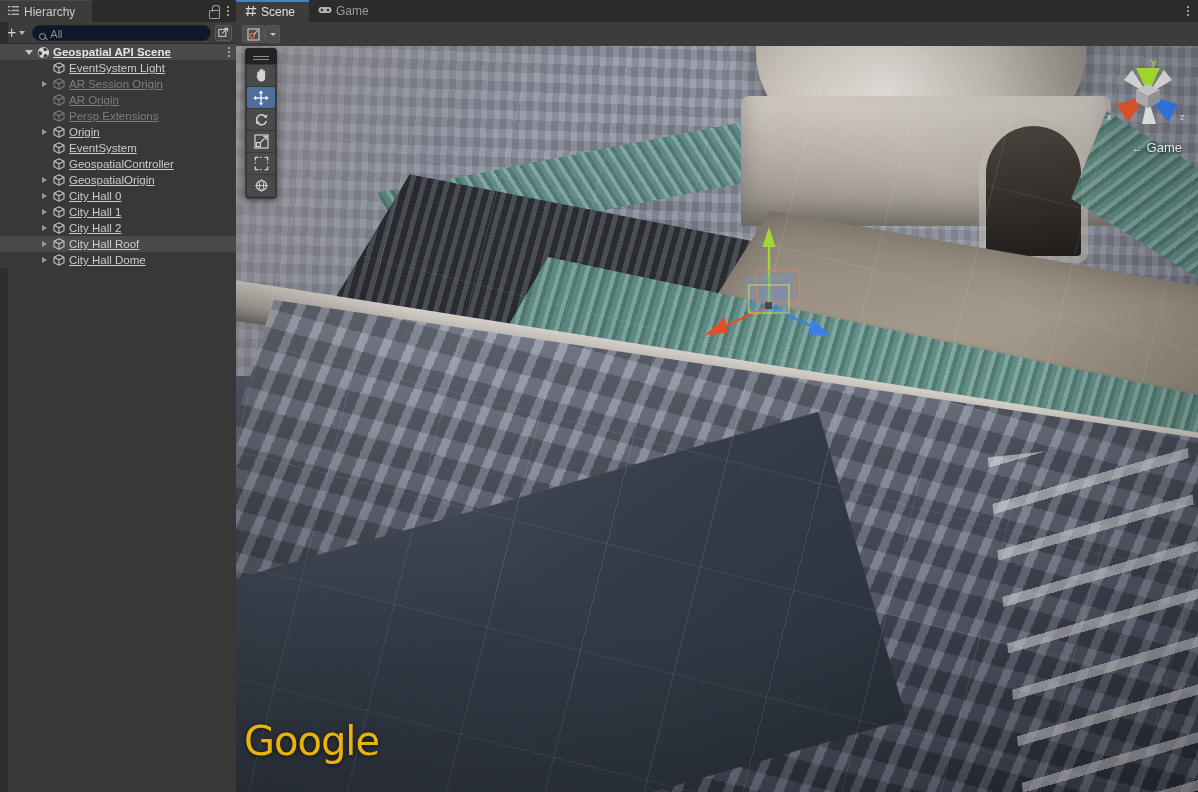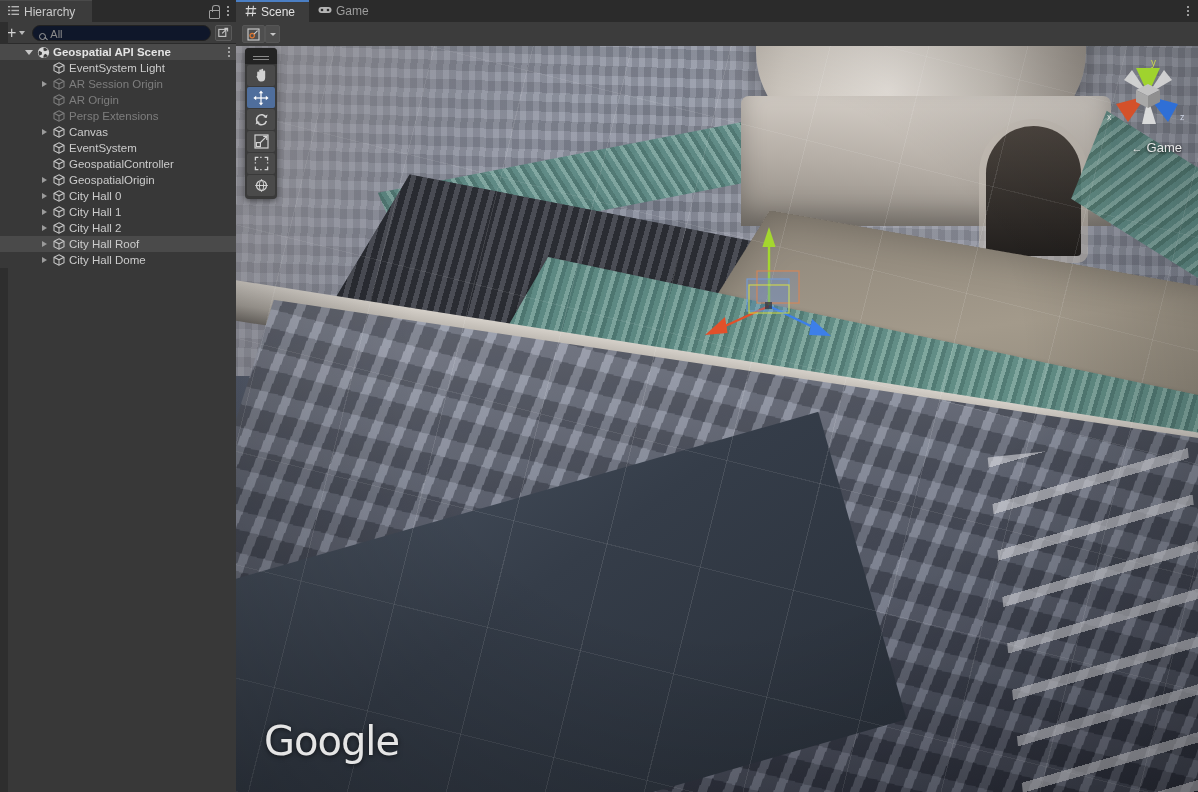--- a/index.html
+++ b/index.html
@@ -93,21 +93,21 @@
   }
   .row .arrow .tri {
     width:0;height:0;border-top:3.5px solid transparent;border-bottom:3.5px solid transparent;
     border-left:5px solid #9b9b9b;
   }
   .row.scene-root .arrow .tri{
     border-left:4px solid transparent;border-right:4px solid transparent;
     border-top:5px solid #c6c6c6;border-bottom:none;
   }
   .row .gico { width: 16px; flex:0 0 16px; display:flex; align-items:center; justify-content:center; }
-  .row .lbl { padding-left: 2px; }
+  .row .lbl { padding-left: 2px; text-decoration: underline; }
   .row .rowmenu { margin-left:auto; display:flex; flex-direction:column; gap:2px; padding-right:2px;}
   .row .rowmenu i{width:2px;height:2px;background:#c3c3c3;border-radius:50%;}
 
   
   .scene { flex:1; position: relative; background:#2b2b2b; }
   .s-tabbar { height:22px; background:#2b2b2b; display:flex; align-items:stretch; position:relative; }
   .s-tab {
     display:flex;align-items:center;gap:4px;padding:0 14px 0 9px;font-size:12px;color:#9d9d9d;
   }
   .s-tab.active { background:#3c3c3c; color:#e1e1e1; border-top:2px solid #4b7fc4; }
@@ -251,24 +251,23 @@
     position:absolute; right:16px; top:94px; color:#e9e9e9; font-size:13px;
     text-shadow:0 1px 3px rgba(0,0,0,.9); display:flex; align-items:center; gap:4px;
   }
   .persp .lt { font-size:11px; }
 
   
   .movegizmo { position:absolute; left:455px; top:175px; width:140px; height:125px; }
 
   
   .g-logo {
-    position:absolute; left:8px; bottom:28px; color:#e5e5e5; font-size:40px;
+    position:absolute; left:8px; bottom:28px; color:#eab308; font-size:40px;
     font-family:"DejaVu Sans", sans-serif; letter-spacing:-1px;
     text-shadow:0 1px 5px rgba(0,0,0,.6);
-    margin-left:20px;
   }
   .g-attr {
     position:absolute; left:8px; bottom:5px; color:#e8e8e8; font-size:11.5px;
     text-shadow:0 1px 3px rgba(0,0,0,.85);
   }
 </style>
 </head>
 <body>
 
 <div class="app">
@@ -390,21 +389,21 @@
           <div style="width: 38px; flex: 0 0 auto;"></div>
           <span class="arrow">
             <span class="tri"></span>
           </span>
           <span class="gico">
             <svg width="12" height="12" viewBox="0 0 12 12">
               <path d="M6 0.8 L11 3.3 V8.7 L6 11.2 L1 8.7 V3.3 Z" fill="none" stroke="#c6c6c6" stroke-width="1.05"></path>
               <path d="M1 3.3 L6 5.8 L11 3.3 M6 5.8 V11.2" fill="none" stroke="#c6c6c6" stroke-width="1.05"></path>
             </svg>
           </span>
-          <span class="lbl">Canvas</span>
+          <span class="lbl">Origin</span>
         </div>
         <div class="row">
           <div style="width: 38px; flex: 0 0 auto;"></div>
           <span class="arrow"></span>
           <span class="gico">
             <svg width="12" height="12" viewBox="0 0 12 12">
               <path d="M6 0.8 L11 3.3 V8.7 L6 11.2 L1 8.7 V3.3 Z" fill="none" stroke="#c6c6c6" stroke-width="1.05"></path>
               <path d="M1 3.3 L6 5.8 L11 3.3 M6 5.8 V11.2" fill="none" stroke="#c6c6c6" stroke-width="1.05"></path>
             </svg>
           </span>

